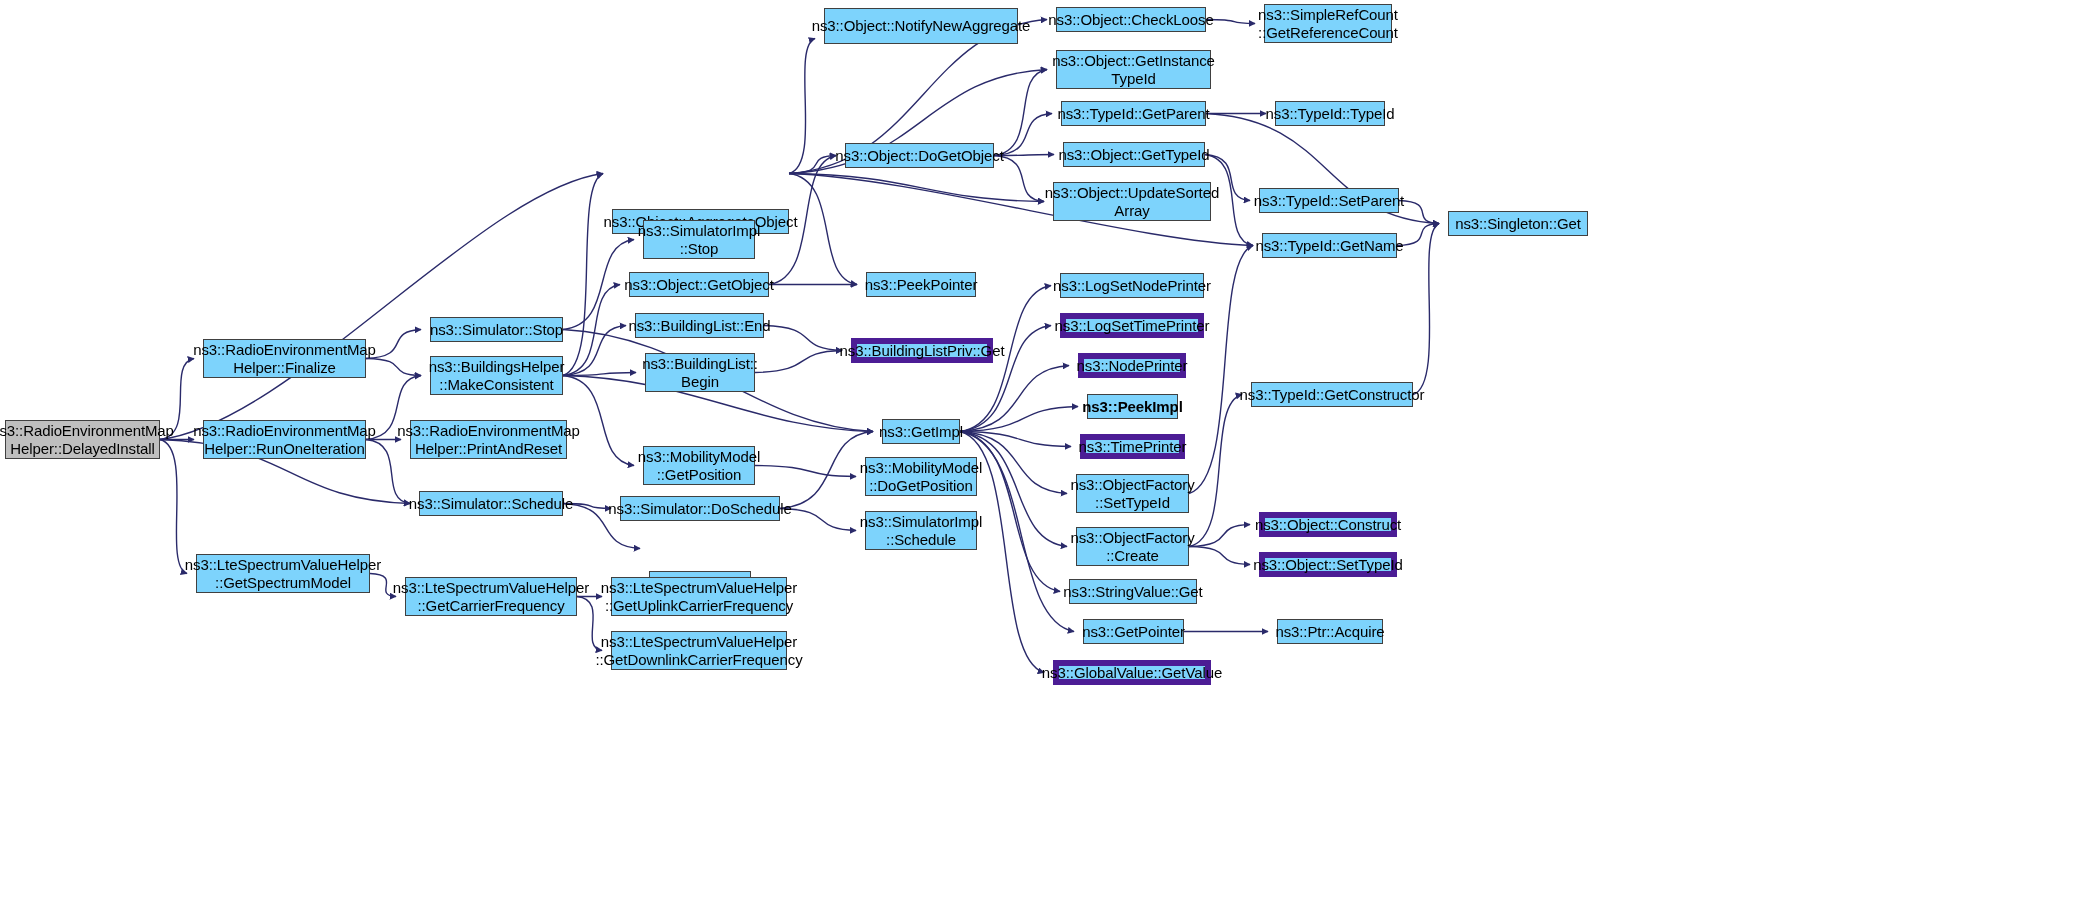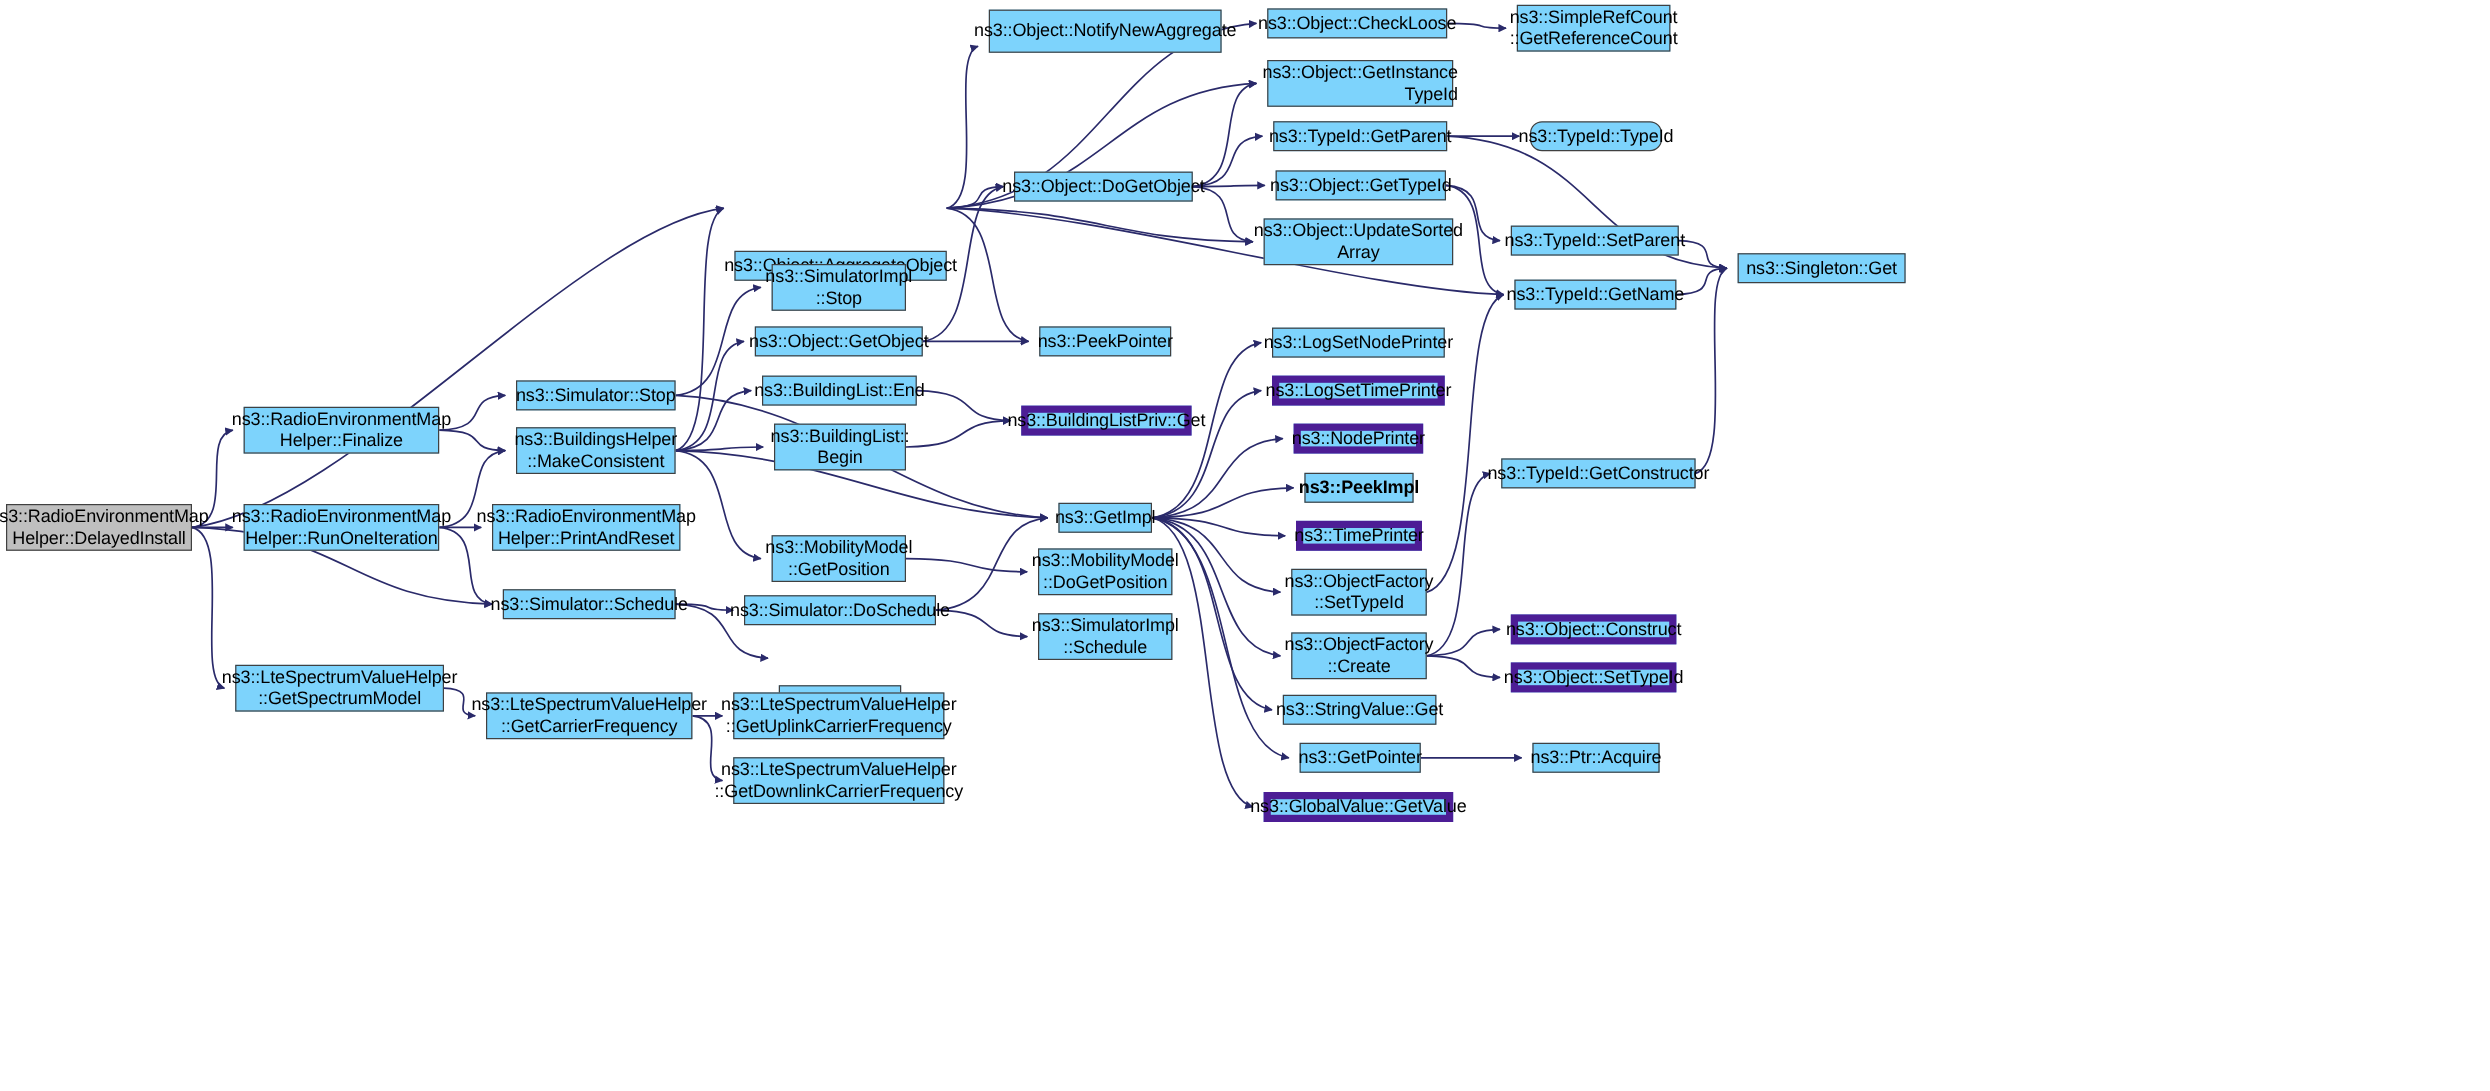--- a/index.html
+++ b/index.html
@@ -162,40 +162,40 @@
       <div class="node" style="left: 824px; top: 8px; width: 194px; height: 36px;">ns3::Object::NotifyNewAggregate</div>
       <div class="node" style="left: 845px; top: 143px; width: 149px; height: 25px;">ns3::Object::DoGetObject</div>
       <div class="node" style="left: 866px; top: 272px; width: 110px; height: 25px;">ns3::PeekPointer</div>
       <div class="node highlight" style="left: 851px; top: 338px; width: 142px; height: 25px;">ns3::BuildingListPriv::Get</div>
       <div class="node" style="left: 882px; top: 419px; width: 78px; height: 25px;">ns3::GetImpl</div>
       <div class="node" style="left: 865px; top: 457px; width: 112px; height: 39px;">ns3::MobilityModel
 ::DoGetPosition</div>
       <div class="node" style="left: 865px; top: 511px; width: 112px; height: 39px;">ns3::SimulatorImpl
 ::Schedule</div>
       <div class="node" style="left: 1056px; top: 7px; width: 150px; height: 25px;">ns3::Object::CheckLoose</div>
-      <div class="node" style="left: 1056px; top: 50px; width: 155px; height: 39px; text-align: right;">ns3::Object::GetInstance
+      <div class="node" style="left: 1056px; top: 50px; width: 155px; height: 39px;">ns3::Object::GetInstance
 TypeId</div>
       <div class="node" style="left: 1061px; top: 101px; width: 145px; height: 25px;">ns3::TypeId::GetParent</div>
       <div class="node" style="left: 1063px; top: 142px; width: 142px; height: 25px;">ns3::Object::GetTypeId</div>
       <div class="node" style="left: 1053px; top: 182px; width: 158px; height: 39px;">ns3::Object::UpdateSorted
 Array</div>
       <div class="node" style="left: 1060px; top: 273px; width: 144px; height: 25px;">ns3::LogSetNodePrinter</div>
       <div class="node highlight" style="left: 1060px; top: 313px; width: 144px; height: 25px;">ns3::LogSetTimePrinter</div>
       <div class="node highlight" style="left: 1078px; top: 353px; width: 108px; height: 25px;">ns3::NodePrinter</div>
       <div class="node" style="left: 1087px; top: 394px; width: 91px; height: 25px; font-weight: bold;">ns3::PeekImpl</div>
       <div class="node highlight" style="left: 1080px; top: 434px; width: 105px; height: 25px;">ns3::TimePrinter</div>
       <div class="node" style="left: 1076px; top: 474px; width: 113px; height: 39px;">ns3::ObjectFactory
 ::SetTypeId</div>
       <div class="node" style="left: 1076px; top: 527px; width: 113px; height: 39px;">ns3::ObjectFactory
 ::Create</div>
       <div class="node" style="left: 1069px; top: 579px; width: 128px; height: 25px;">ns3::StringValue::Get</div>
       <div class="node" style="left: 1083px; top: 619px; width: 101px; height: 25px;">ns3::GetPointer</div>
       <div class="node highlight" style="left: 1053px; top: 660px; width: 158px; height: 25px;">ns3::GlobalValue::GetValue</div>
       <div class="node" style="left: 1251px; top: 382px; width: 162px; height: 25px;">ns3::TypeId::GetConstructor</div>
-      <div class="node" style="left: 1275px; top: 101px; width: 110px; height: 25px; border-radius: 10px;">ns3::TypeId::TypeId</div>
+      <div class="node" style="left: 1275px; top: 101px; width: 110px; height: 25px;">ns3::TypeId::TypeId</div>
       <div class="node" style="left: 1259px; top: 188px; width: 140px; height: 25px;">ns3::TypeId::SetParent</div>
       <div class="node" style="left: 1262px; top: 233px; width: 135px; height: 25px;">ns3::TypeId::GetName</div>
       <div class="node highlight" style="left: 1259px; top: 512px; width: 138px; height: 25px;">ns3::Object::Construct</div>
       <div class="node highlight" style="left: 1259px; top: 552px; width: 138px; height: 25px;">ns3::Object::SetTypeId</div>
       <div class="node" style="left: 1277px; top: 619px; width: 106px; height: 25px;">ns3::Ptr::Acquire</div>
       <div class="node" style="left: 1264px; top: 4px; width: 128px; height: 39px;">ns3::SimpleRefCount
 ::GetReferenceCount</div>
       <div class="node" style="left: 1448px; top: 211px; width: 140px; height: 25px;">ns3::Singleton::Get</div>
     </div>
 </div>

